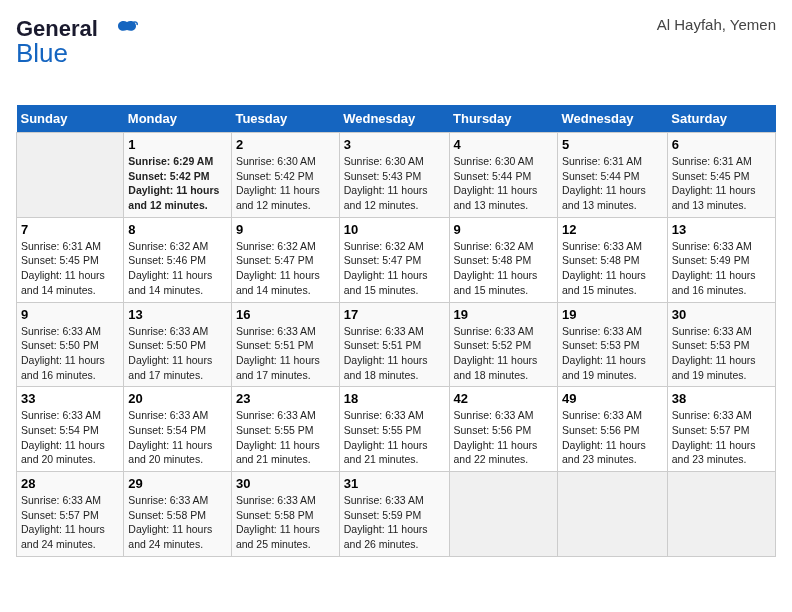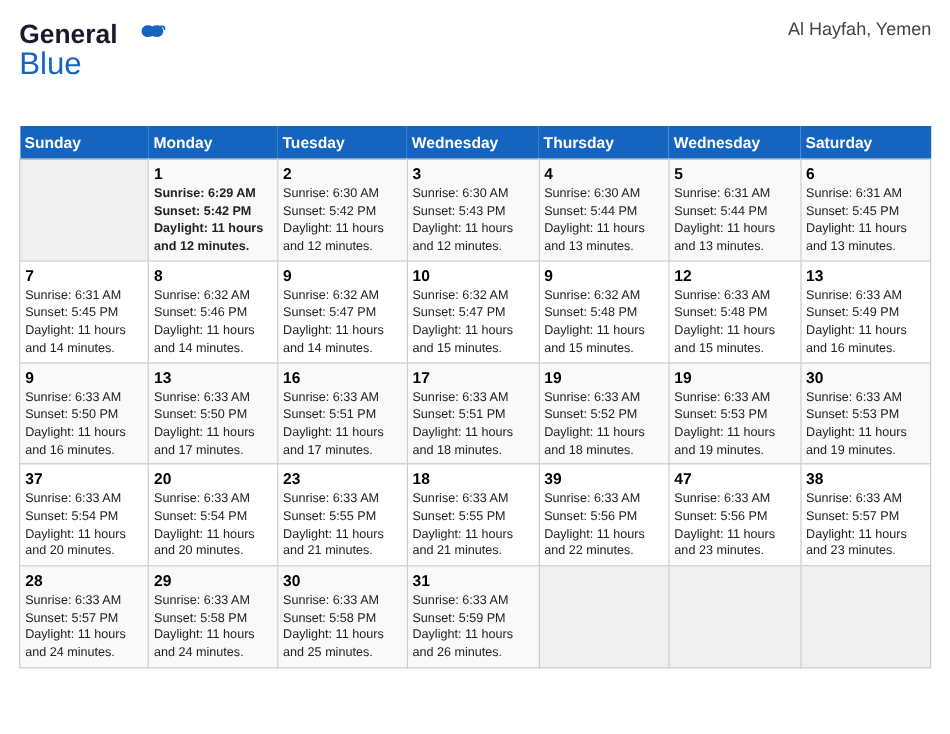--- a/index.html
+++ b/index.html
@@ -254,21 +254,21 @@
         <td>
           <span class="day-number">30</span>
           <div class="day-info" style="white-space: pre-wrap;">Sunrise: 6:33 AM
 Sunset: 5:53 PM
 Daylight: 11 hours
 and 19 minutes.</div>
         </td>
       </tr>
       <tr>
         <td>
-          <span class="day-number">37</span>
+          <span class="day-number">33</span>
           <div class="day-info" style="white-space: pre-wrap;">Sunrise: 6:33 AM
 Sunset: 5:54 PM
 Daylight: 11 hours
 and 20 minutes.</div>
         </td>
         <td>
           <span class="day-number">20</span>
           <div class="day-info" style="white-space: pre-wrap;">Sunrise: 6:33 AM
 Sunset: 5:54 PM
 Daylight: 11 hours
@@ -282,28 +282,28 @@
 and 21 minutes.</div>
         </td>
         <td>
           <span class="day-number">18</span>
           <div class="day-info" style="white-space: pre-wrap;">Sunrise: 6:33 AM
 Sunset: 5:55 PM
 Daylight: 11 hours
 and 21 minutes.</div>
         </td>
         <td>
-          <span class="day-number">39</span>
+          <span class="day-number">42</span>
           <div class="day-info" style="white-space: pre-wrap;">Sunrise: 6:33 AM
 Sunset: 5:56 PM
 Daylight: 11 hours
 and 22 minutes.</div>
         </td>
         <td>
-          <span class="day-number">47</span>
+          <span class="day-number">49</span>
           <div class="day-info" style="white-space: pre-wrap;">Sunrise: 6:33 AM
 Sunset: 5:56 PM
 Daylight: 11 hours
 and 23 minutes.</div>
         </td>
         <td>
           <span class="day-number">38</span>
           <div class="day-info" style="white-space: pre-wrap;">Sunrise: 6:33 AM
 Sunset: 5:57 PM
 Daylight: 11 hours

